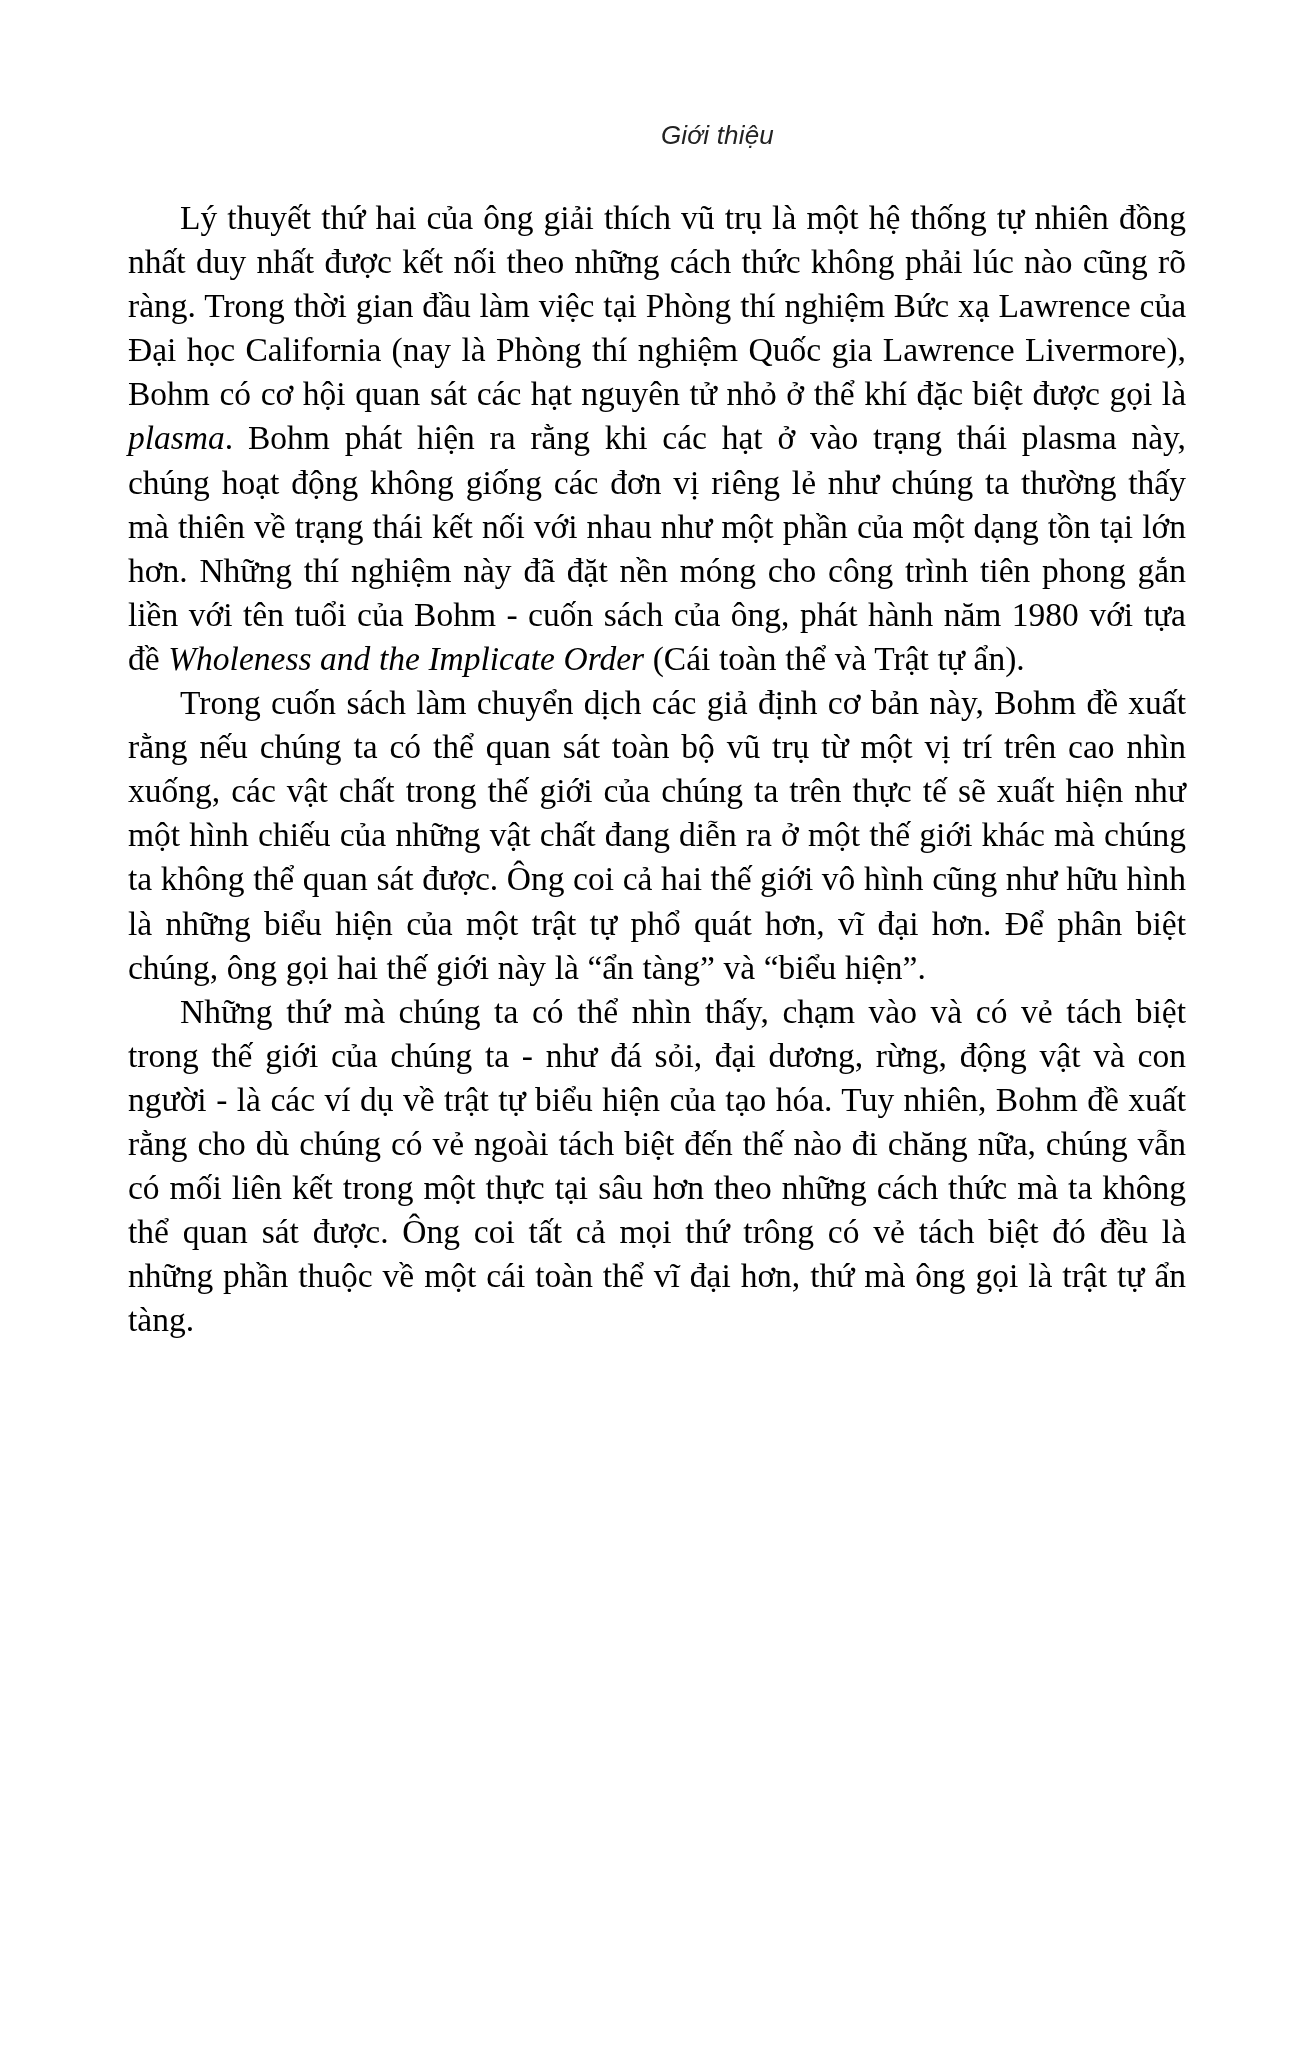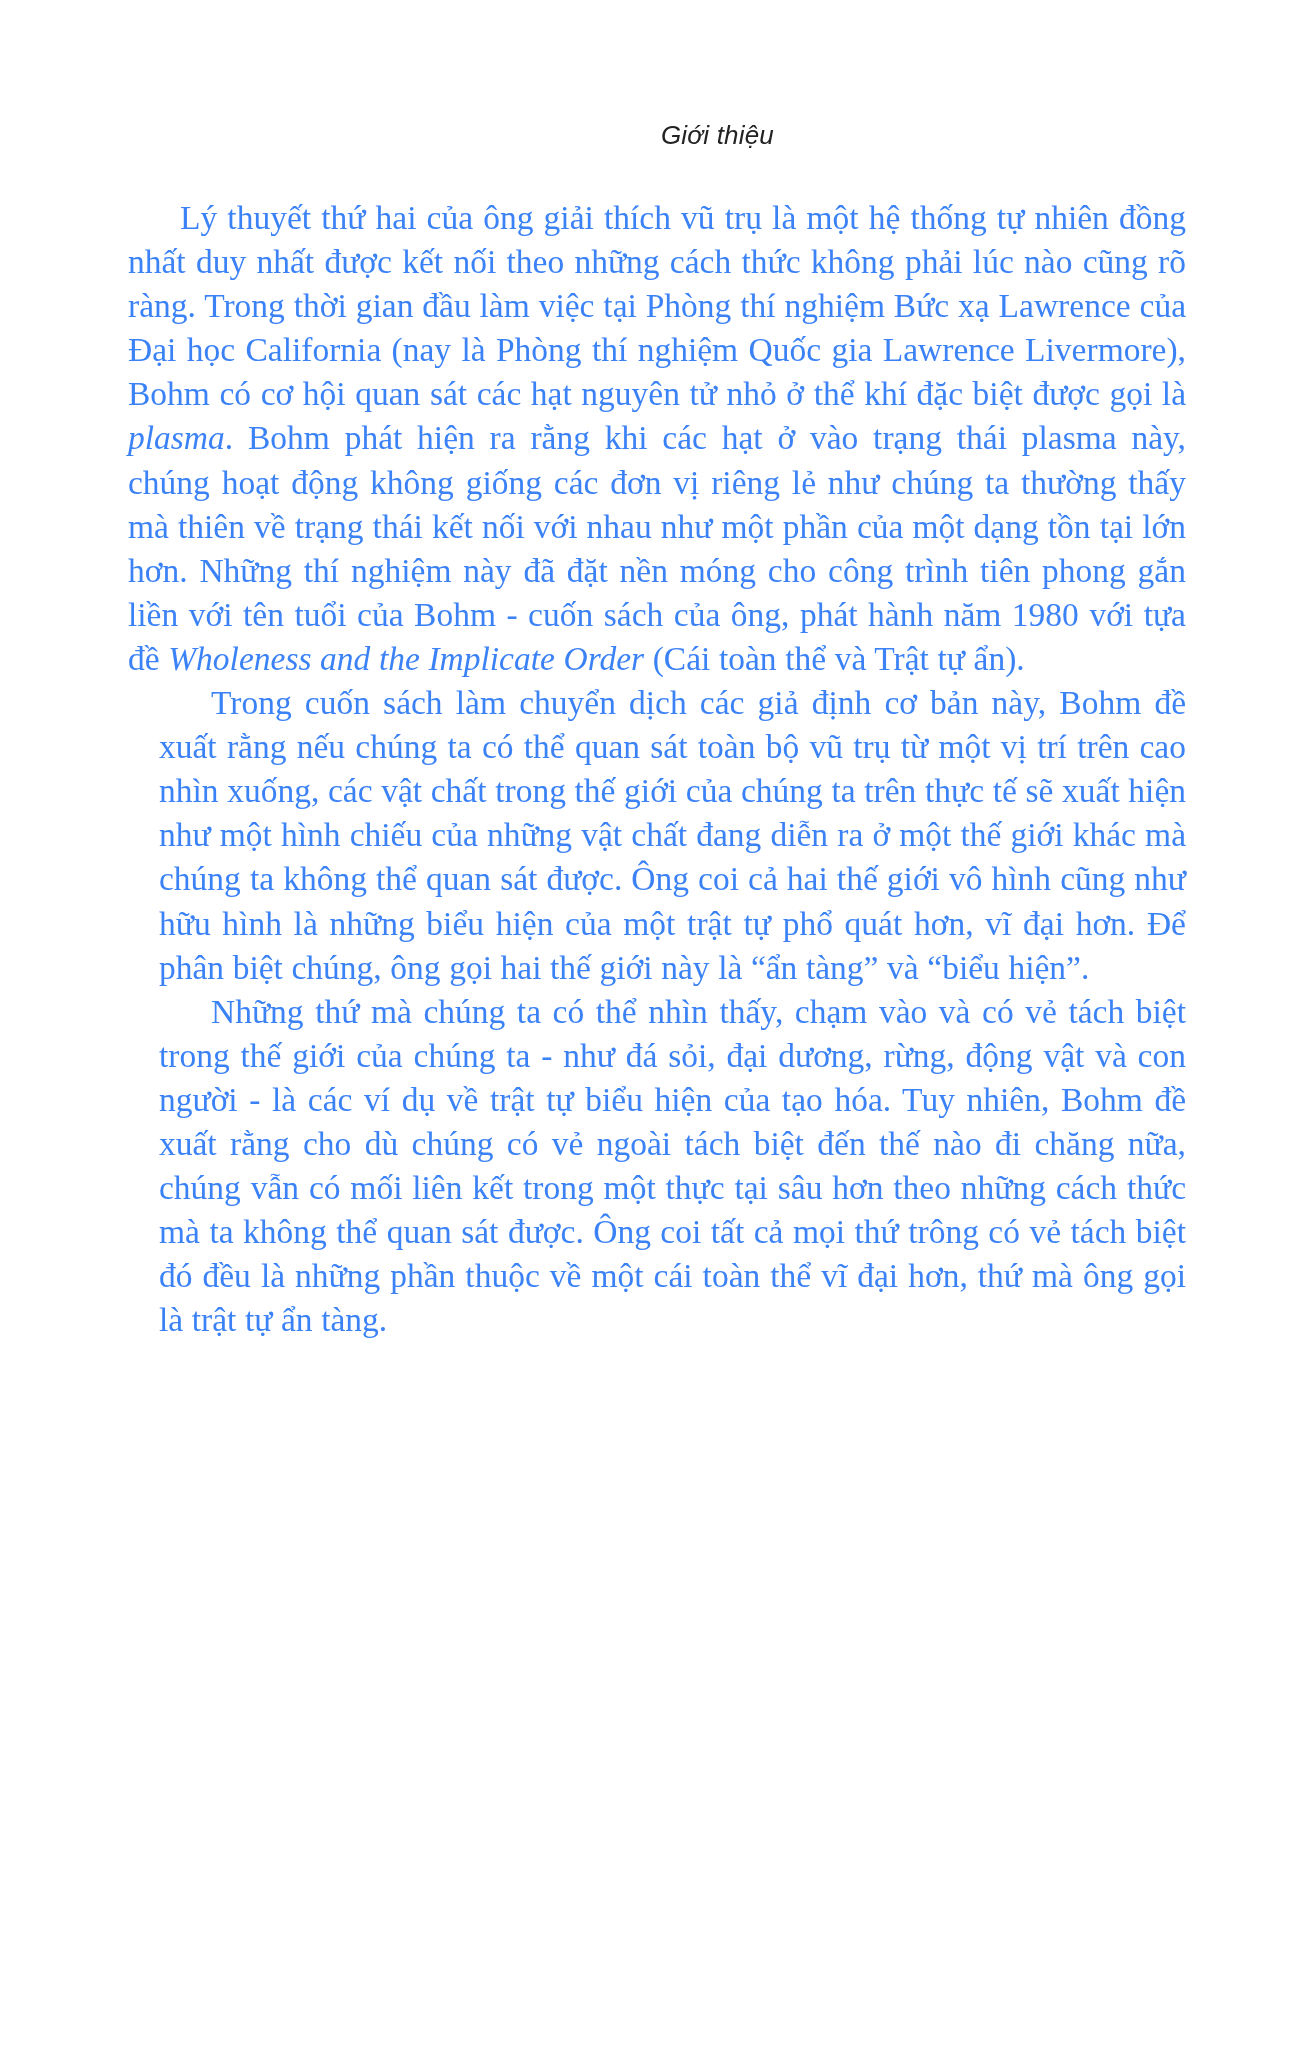--- a/index.html
+++ b/index.html
@@ -46,29 +46,28 @@
     width: 1058px;
   }
 
   .para {
     margin: 0;
     font-size: 33.5px;
     line-height: 44.1px;
     text-align: justify;
     text-align-last: left;
     text-indent: 52px;
-    color: #3b82f6;
+    color: #000000;
     word-spacing: 0.2px;
     hyphens: none;
     -webkit-hyphens: none;
   }
 
   .para + .para {
     margin-top: 0px;
-    margin-left: 31px;
   }
 
   .para i, .para em {
     font-style: italic;
   }
 
   
   .folio {
     position: absolute;
     top: 1898px;

